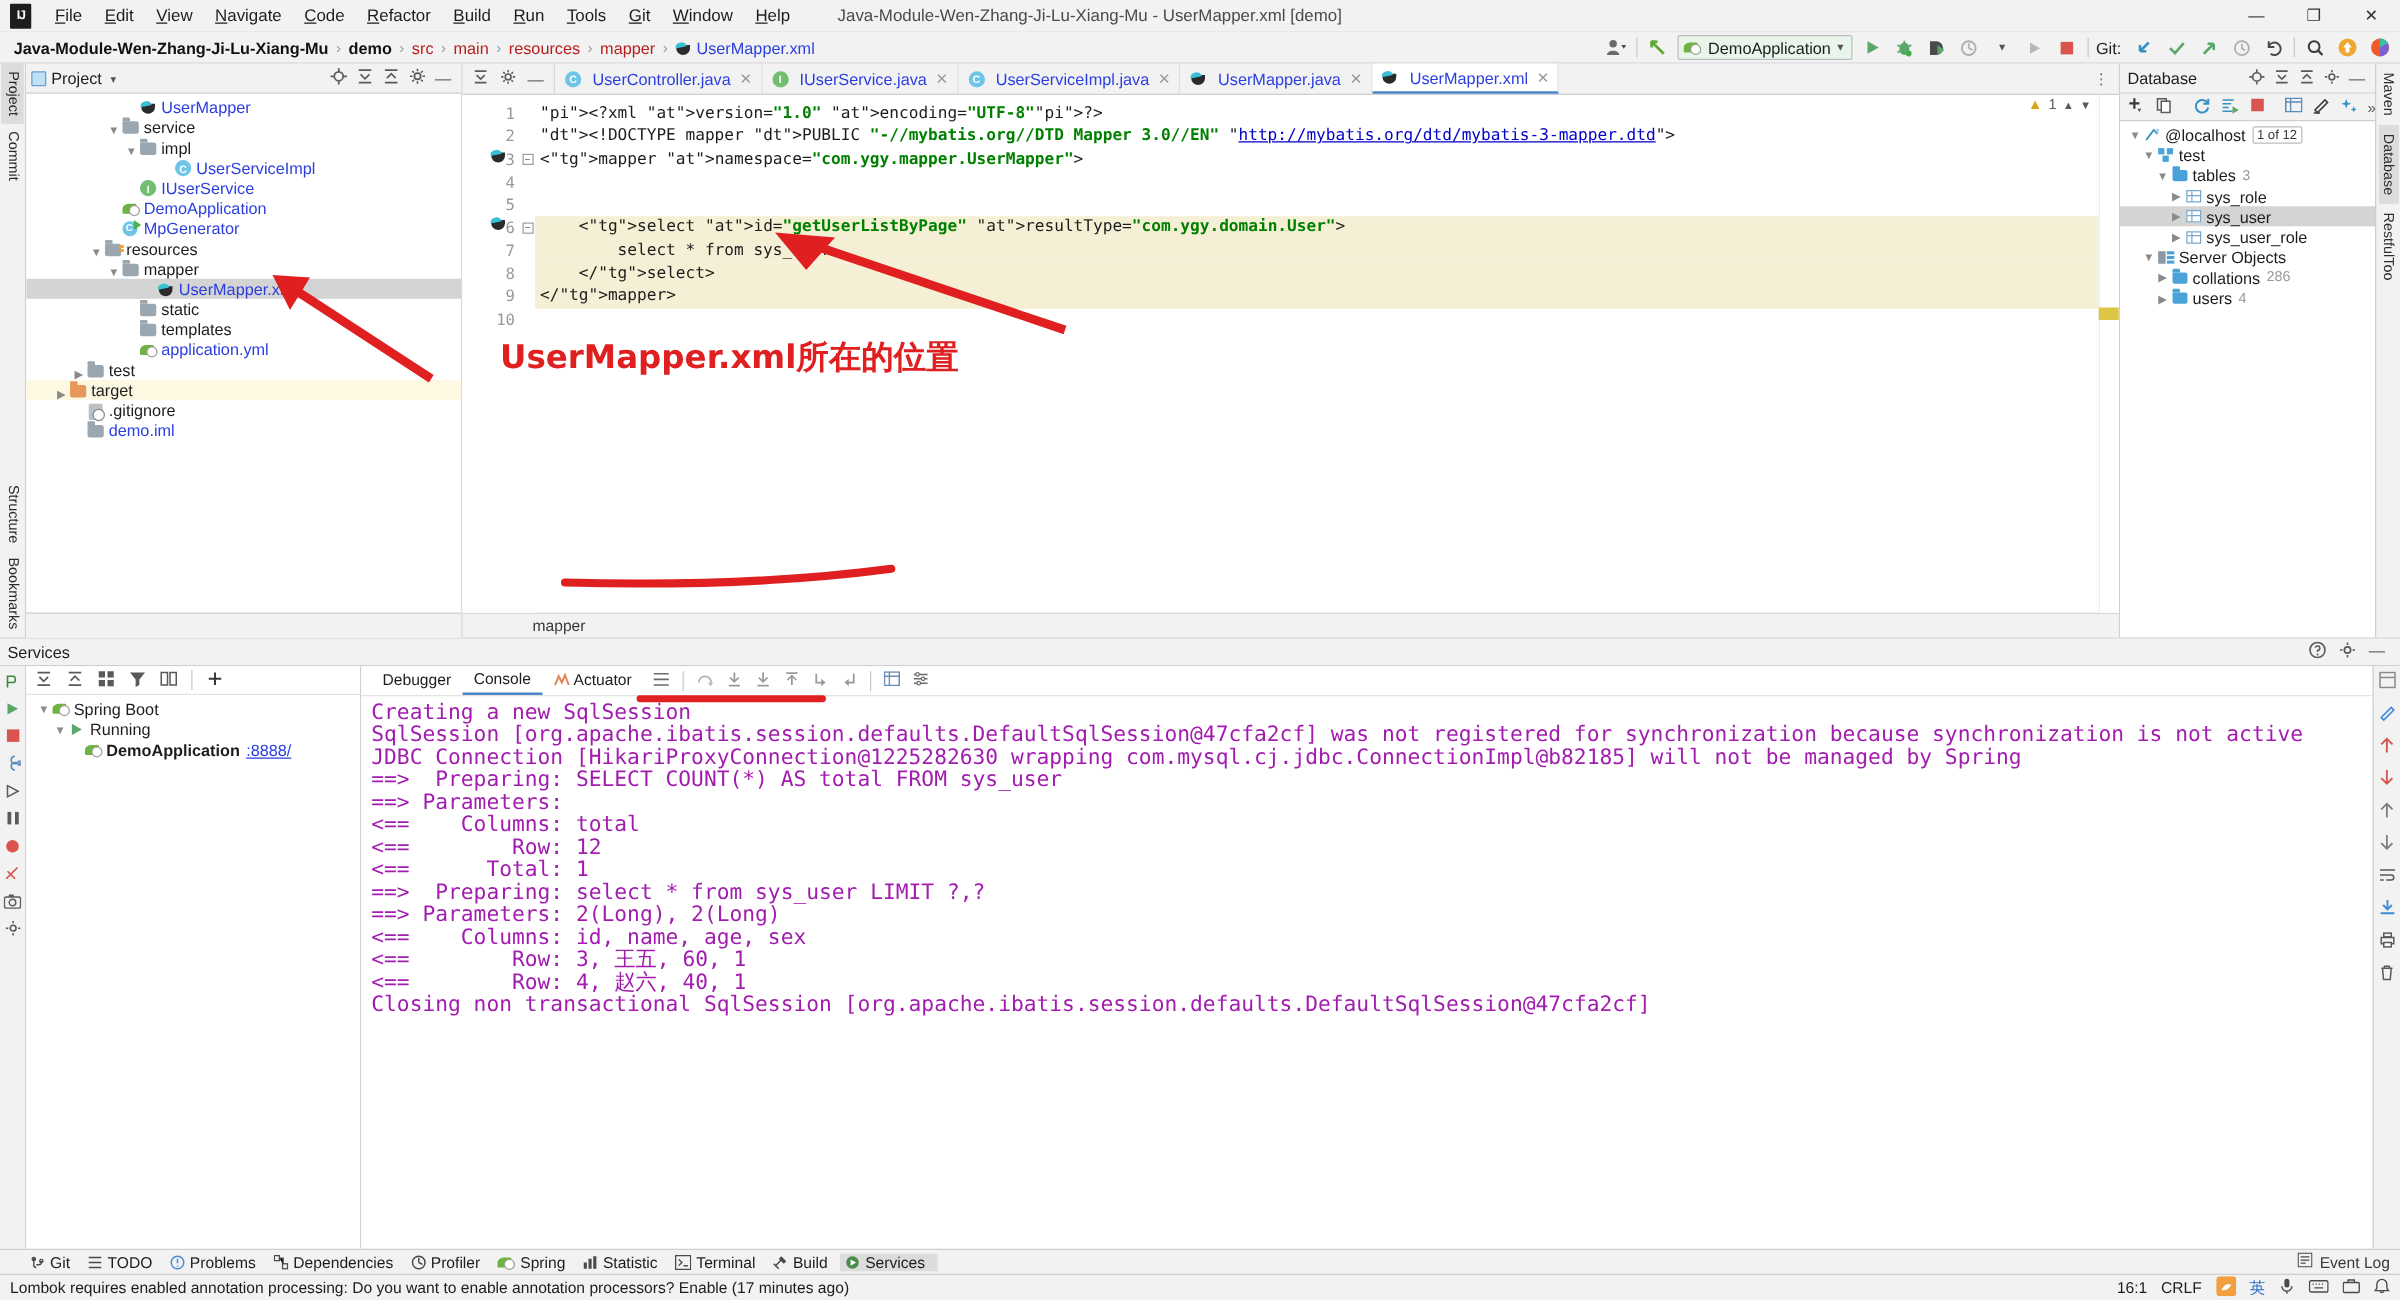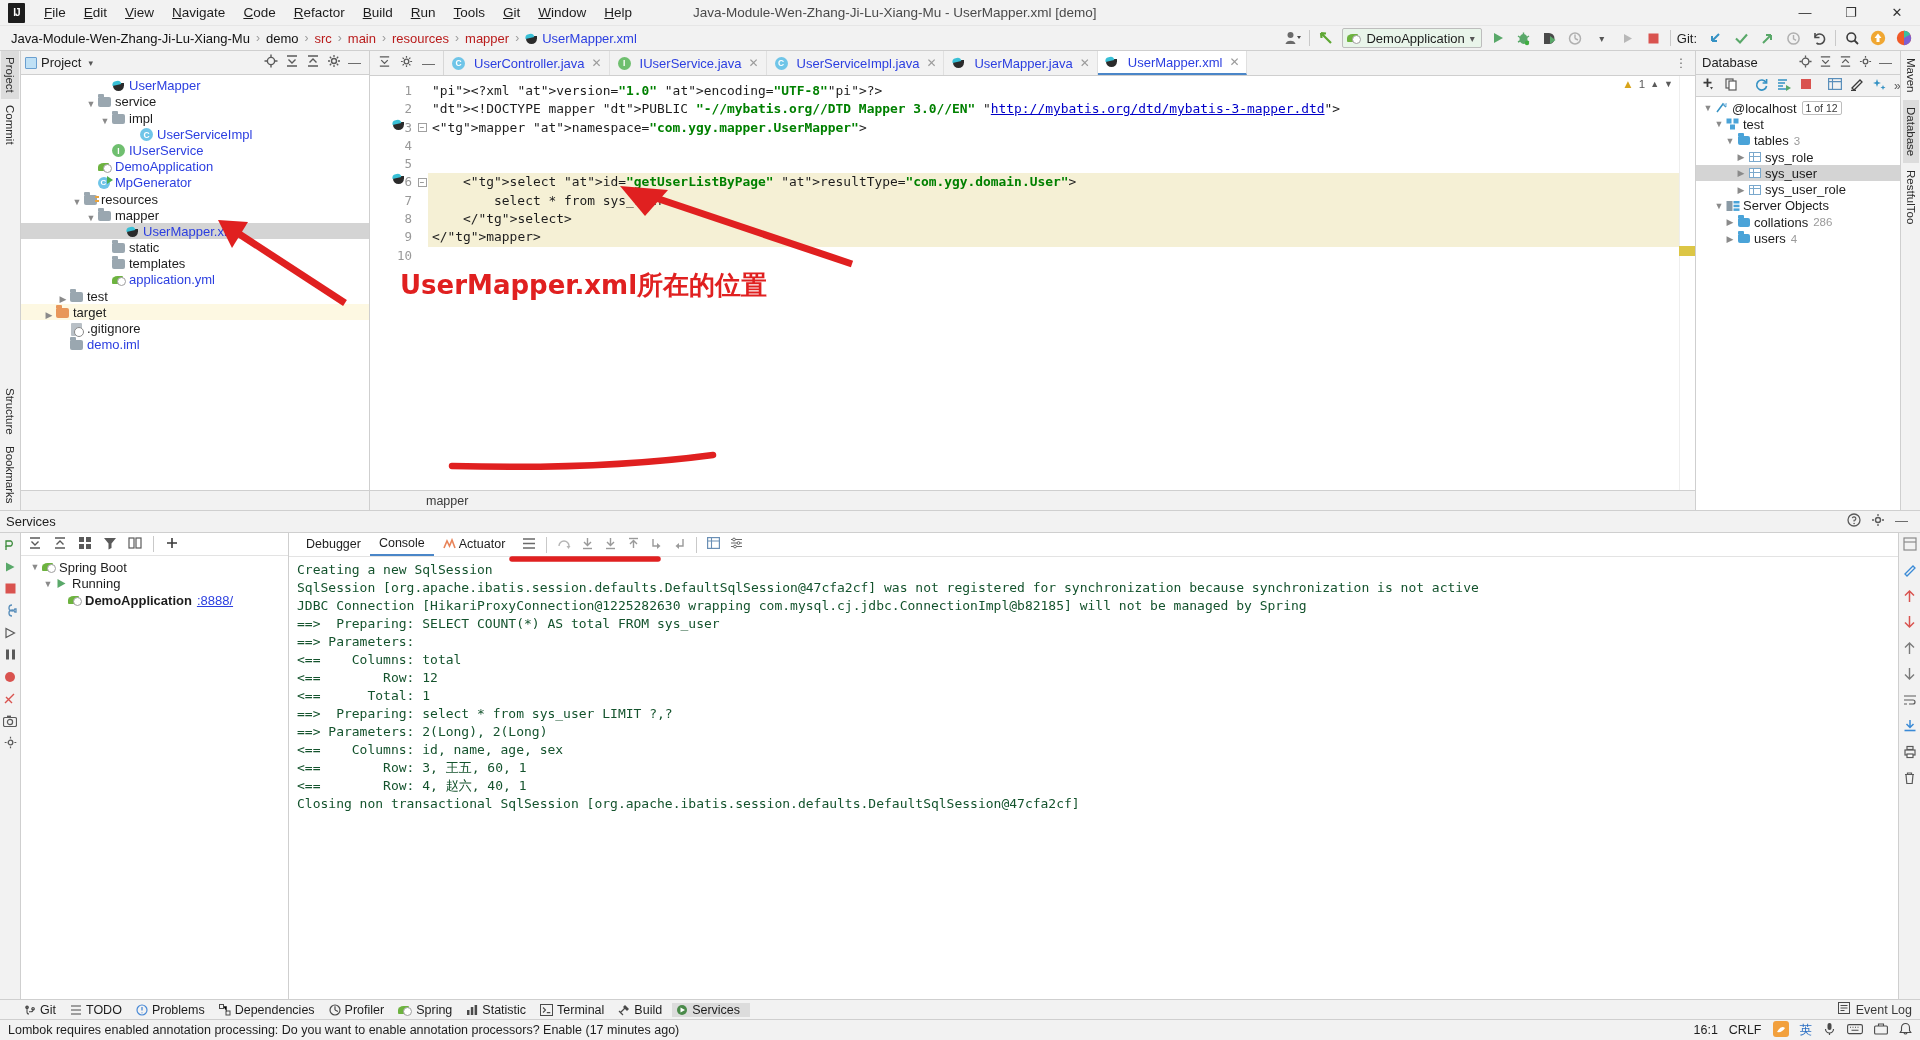--- a/index.html
+++ b/index.html
@@ -16,32 +16,32 @@
     border-bottom:1px solid #e6e6e6; flex:0 0 26px;
   }
   .ij-logo {
     width:17px; height:20px; margin:0 10px 0 8px; background:#1d1d1d; color:#fff;
     font-size:10px; font-weight:bold; display:flex; align-items:center; justify-content:center;
     letter-spacing:-1px; border-radius:1px;
   }
   .menu { display:flex; align-items:center; gap:0px; }
   .menu-item { padding:3px 9px; font-size:13.5px; color:#1d1d1d; cursor:default; white-space:nowrap;}
   .menu-item u { text-decoration:underline; }
-  .title-text { margin-left:52px; font-size:13.5px; color:#4a4a4a; white-space:nowrap;}
+  .title-text { margin-left:29px; font-size:13.5px; color:#4a4a4a; white-space:nowrap;}
   .win-ctrls { margin-left:auto; display:flex; height:26px; }
   .win-btn { width:46px; display:flex; align-items:center; justify-content:center; font-size:13px; color:#333; }
 
   
   .navbar {
     height:25px; background:#f2f2f2; display:flex; align-items:center;
     border-bottom:1px solid #cfcfcf; flex:0 0 25px; padding-left:6px;
   }
   .crumbs { display:flex; align-items:center; font-size:13px; }
   .crumb { padding:2px 5px; white-space:nowrap; }
-  .crumb.bold { font-weight:normal; color:#111; }
+  .crumb.bold { font-weight:bold; color:#111; }
   .crumb.dim  { color:#b91c1c; }
   .crumb.link { color:#2b3ee0; }
   .crumb-sep { color:#9b9b9b; padding:0 1px; font-size:12px; }
   .nav-right { margin-left:auto; display:flex; align-items:center; gap:6px; padding-right:6px; }
   .tb-ico { width:20px; height:20px; display:flex; align-items:center; justify-content:center; }
   .runconfig {
     display:flex; align-items:center; gap:5px; border:1px solid #bdbdbd; background:#e9f5ea;
     height:20px; padding:0 6px 0 4px; border-radius:2px; font-size:13px;
   }
   .sep-v { width:1px; height:16px; background:#c9c9c9; }
@@ -172,21 +172,21 @@
   .svc-tree { width:268px; flex:0 0 268px; border-right:1px solid #cfcfcf; background:#fff; display:flex; flex-direction:column;}
   .svc-tools { height:23px; display:flex; align-items:center; gap:11px; padding:0 7px; border-bottom:1px solid #e3e3e3; color:#5a5a5a; flex:0 0 23px;}
   .svc-rows { padding-top:3px; font-size:13px;}
   .srow { height:16.5px; display:flex; align-items:center; white-space:nowrap; padding-left:4px;}
   .console-wrap { flex:1 1 auto; display:flex; flex-direction:column; min-width:0; background:#fff;}
   .console-tabs { height:24px; display:flex; align-items:center; gap:0; border-bottom:1px solid #e3e3e3; flex:0 0 24px; padding-left:8px;}
   .ctab { font-size:12.5px; padding:3px 9px 4px; color:#1d1d1d;}
   .ctab.sel { border-bottom:2px solid #4a86c8;}
   .ctools { display:flex; align-items:center; gap:10px; margin-left:8px; color:#7a7a7a;}
   .console-out { flex:1 1 auto; overflow:hidden; padding:4px 0 0 8px; position:relative;}
-  .coline { font-family:"DejaVu Sans Mono", monospace; font-size:13px; line-height:18px; color:#14532d; white-space:pre;}
+  .coline { font-family:"DejaVu Sans Mono", monospace; font-size:17px; line-height:18px; color:#a21caf; white-space:pre;}
   .console-right { width:22px; flex:0 0 22px; background:#f2f2f2; border-left:1px solid #cfcfcf; display:flex; flex-direction:column; align-items:center; padding-top:4px; gap:9px; color:#5a5a5a;}
 
   
   .toolbar-bottom { height:20px; background:#f2f2f2; border-top:1px solid #cfcfcf; display:flex; align-items:center;
                     font-size:12.5px; flex:0 0 20px; padding-left:20px;}
   .btb { display:flex; align-items:center; gap:4px; padding:0 10px 0 4px; color:#1d1d1d;}
   .btb.sel { background:#dcdcdc; }
   .btb-right { margin-left:auto; display:flex; align-items:center; gap:6px; padding-right:8px; color:#3a3a3a;}
   .statusbar { height:21px; background:#f2f2f2; border-top:1px solid #cfcfcf; display:flex; align-items:center;
                font-size:12.5px; flex:0 0 21px; padding-left:8px; color:#1d1d1d;}

